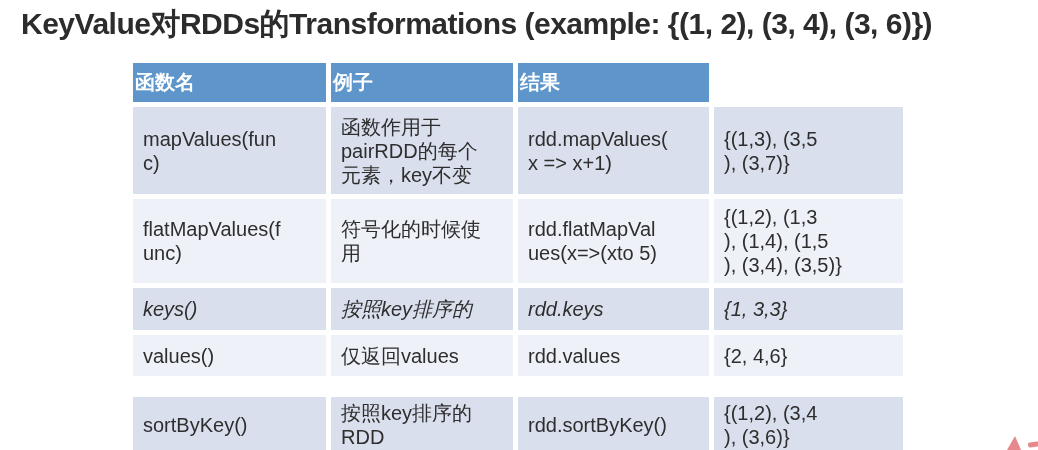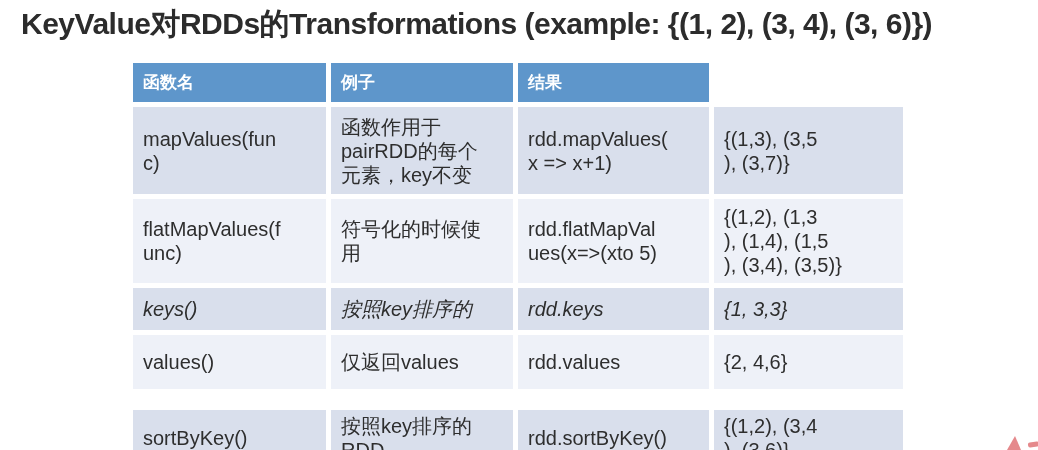--- a/index.html
+++ b/index.html
@@ -36,42 +36,42 @@
   .thead, .trow {
     display: grid;
     grid-template-columns: 193px 182px 191px 189px;
     column-gap: 5px;
     margin-bottom: 5px;
   }
   .thead { height: 39px; }
   .hcell {
     background: var(--header-bg, #5e96cb);
     color: var(--header-text, #ffffff);
-    font-size: 17px;
+    font-size: 20px;
     font-weight: bold;
     display: flex;
     align-items: center;
-    padding: 0 0 0 10px;
+    padding: 0 0 0 2px;
   }
   .tcell {
     font-size: 20px;
     line-height: 24px;
     color: var(--body-text, #2e2e2e);
     display: flex;
     align-items: center;
     padding: 4px 6px 4px 10px;
     white-space: pre-line;
     box-sizing: border-box;
   }
   .trow.dark  .tcell { background: var(--row-dark, #d9dfec); }
   .trow.light .tcell { background: var(--row-light, #eef1f8); }
   .trow:nth-child(1) { height: 87px; }
   .trow:nth-child(2) { height: 84px; }
   .trow:nth-child(3) { height: 42px; font-style: italic; }
-  .trow:nth-child(4) { height: 54px; text-align: right; }
+  .trow:nth-child(4) { height: 41px; text-align: right; }
   .trow:nth-child(5) { height: 48px; margin-top: 21px; }
   .red-tri {
     position: absolute;
     left: 1007px;
     top: 436px;
     width: 0;
     height: 0;
     border-left: 8px solid transparent;
     border-right: 6px solid transparent;
     border-bottom: 14px solid var(--accent-red, #e5898c);

